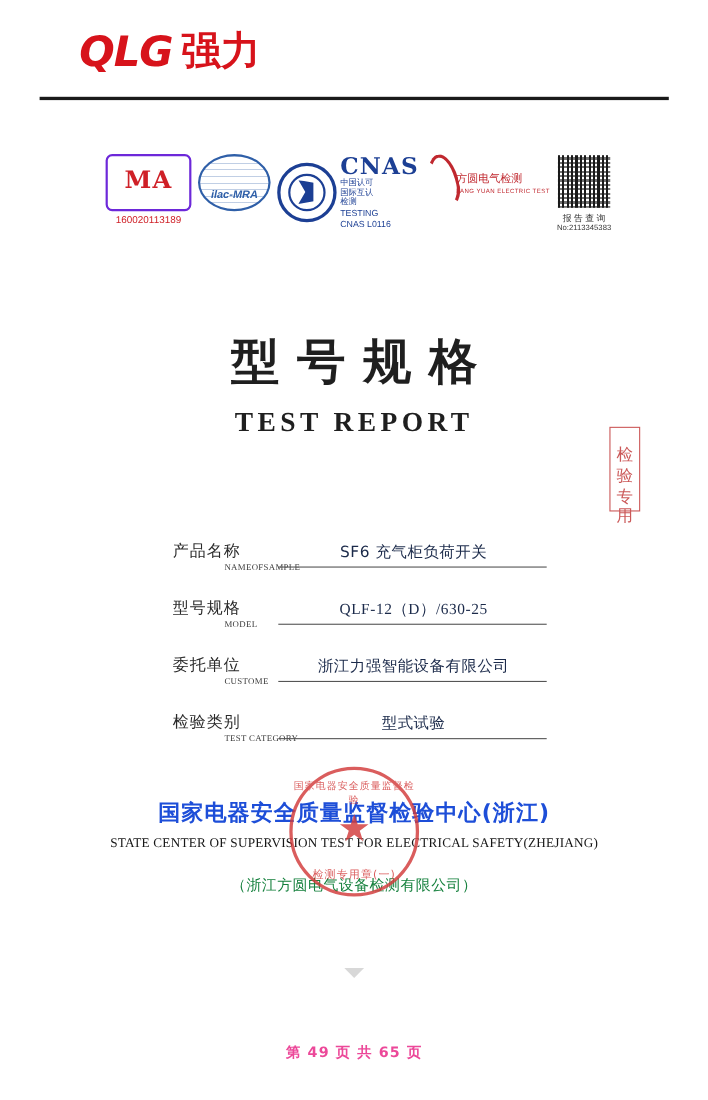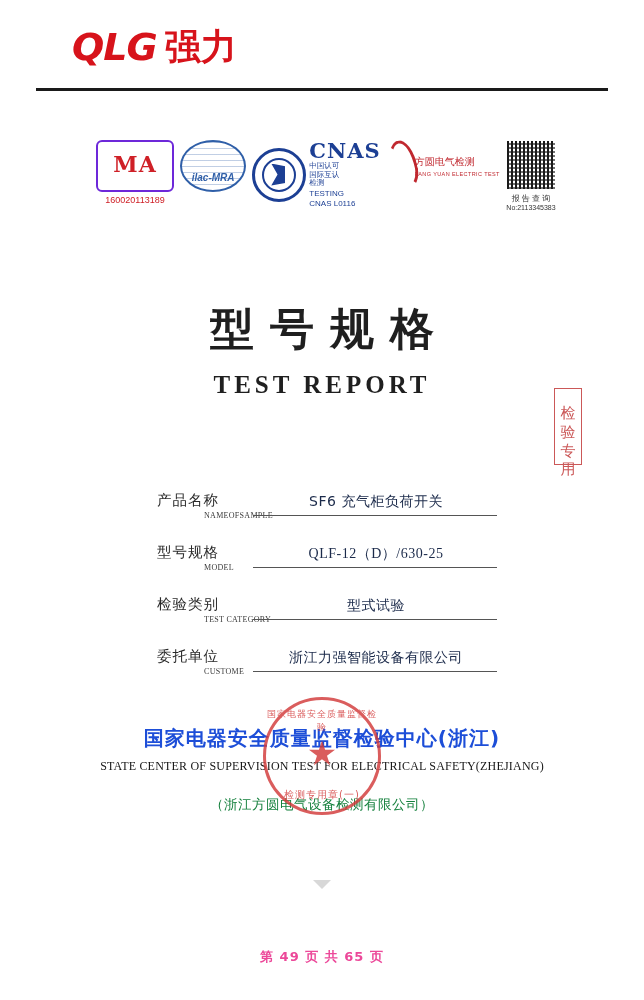--- a/index.html
+++ b/index.html
@@ -484,30 +484,30 @@
     </div>
 
     <div class="field">
       <div class="field-label">型号规格</div>
       <div class="field-sub">MODEL</div>
       <div class="field-value">QLF-12（D）/630-25</div>
       <div class="field-line"></div>
     </div>
 
     <div class="field">
+      <div class="field-label">委托单位</div>
+      <div class="field-sub">CUSTOME</div>
+      <div class="field-value cn">浙江力强智能设备有限公司</div>
+      <div class="field-line"></div>
+    </div>
+
+    <div class="field">
       <div class="field-label">检验类别</div>
       <div class="field-sub">TEST CATEGORY</div>
       <div class="field-value cn">型式试验</div>
-      <div class="field-line"></div>
-    </div>
-
-    <div class="field">
-      <div class="field-label">委托单位</div>
-      <div class="field-sub">CUSTOME</div>
-      <div class="field-value cn">浙江力强智能设备有限公司</div>
       <div class="field-line"></div>
     </div>
 
   </div>
 </div>
 
 <div class="org">
   <div class="seal">
     <div class="seal-top">国家电器安全质量监督检验</div>
     <div class="star">★</div>

